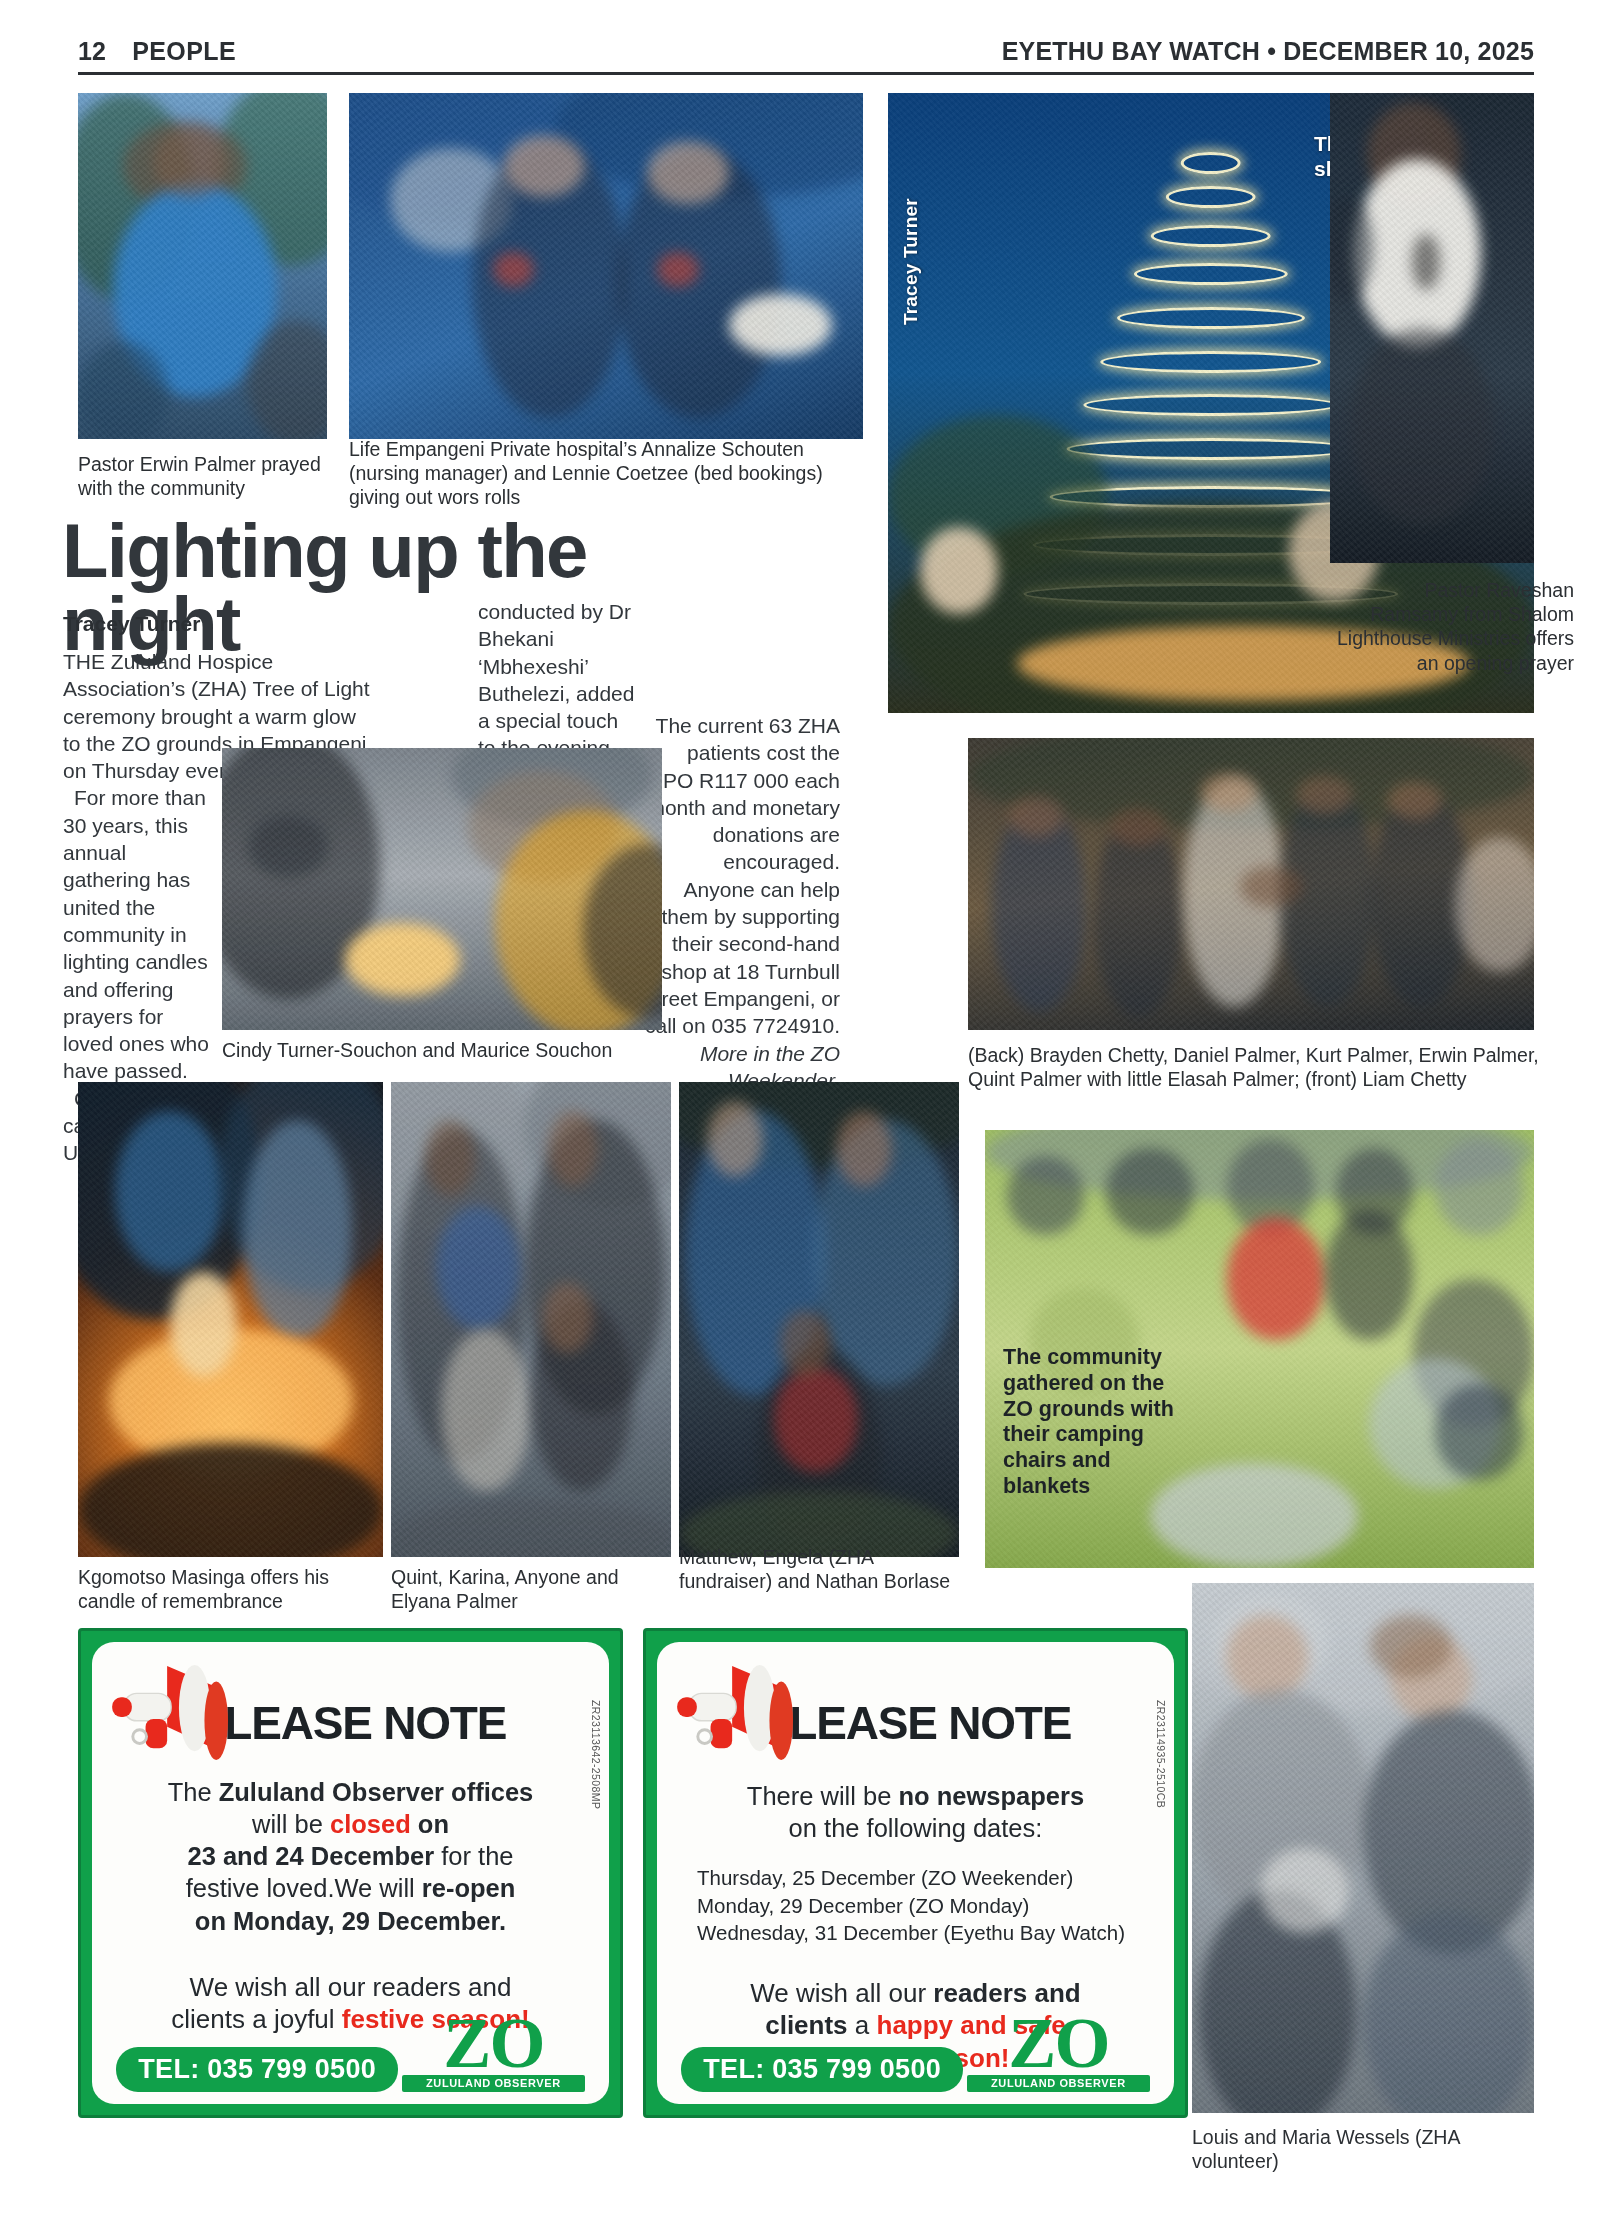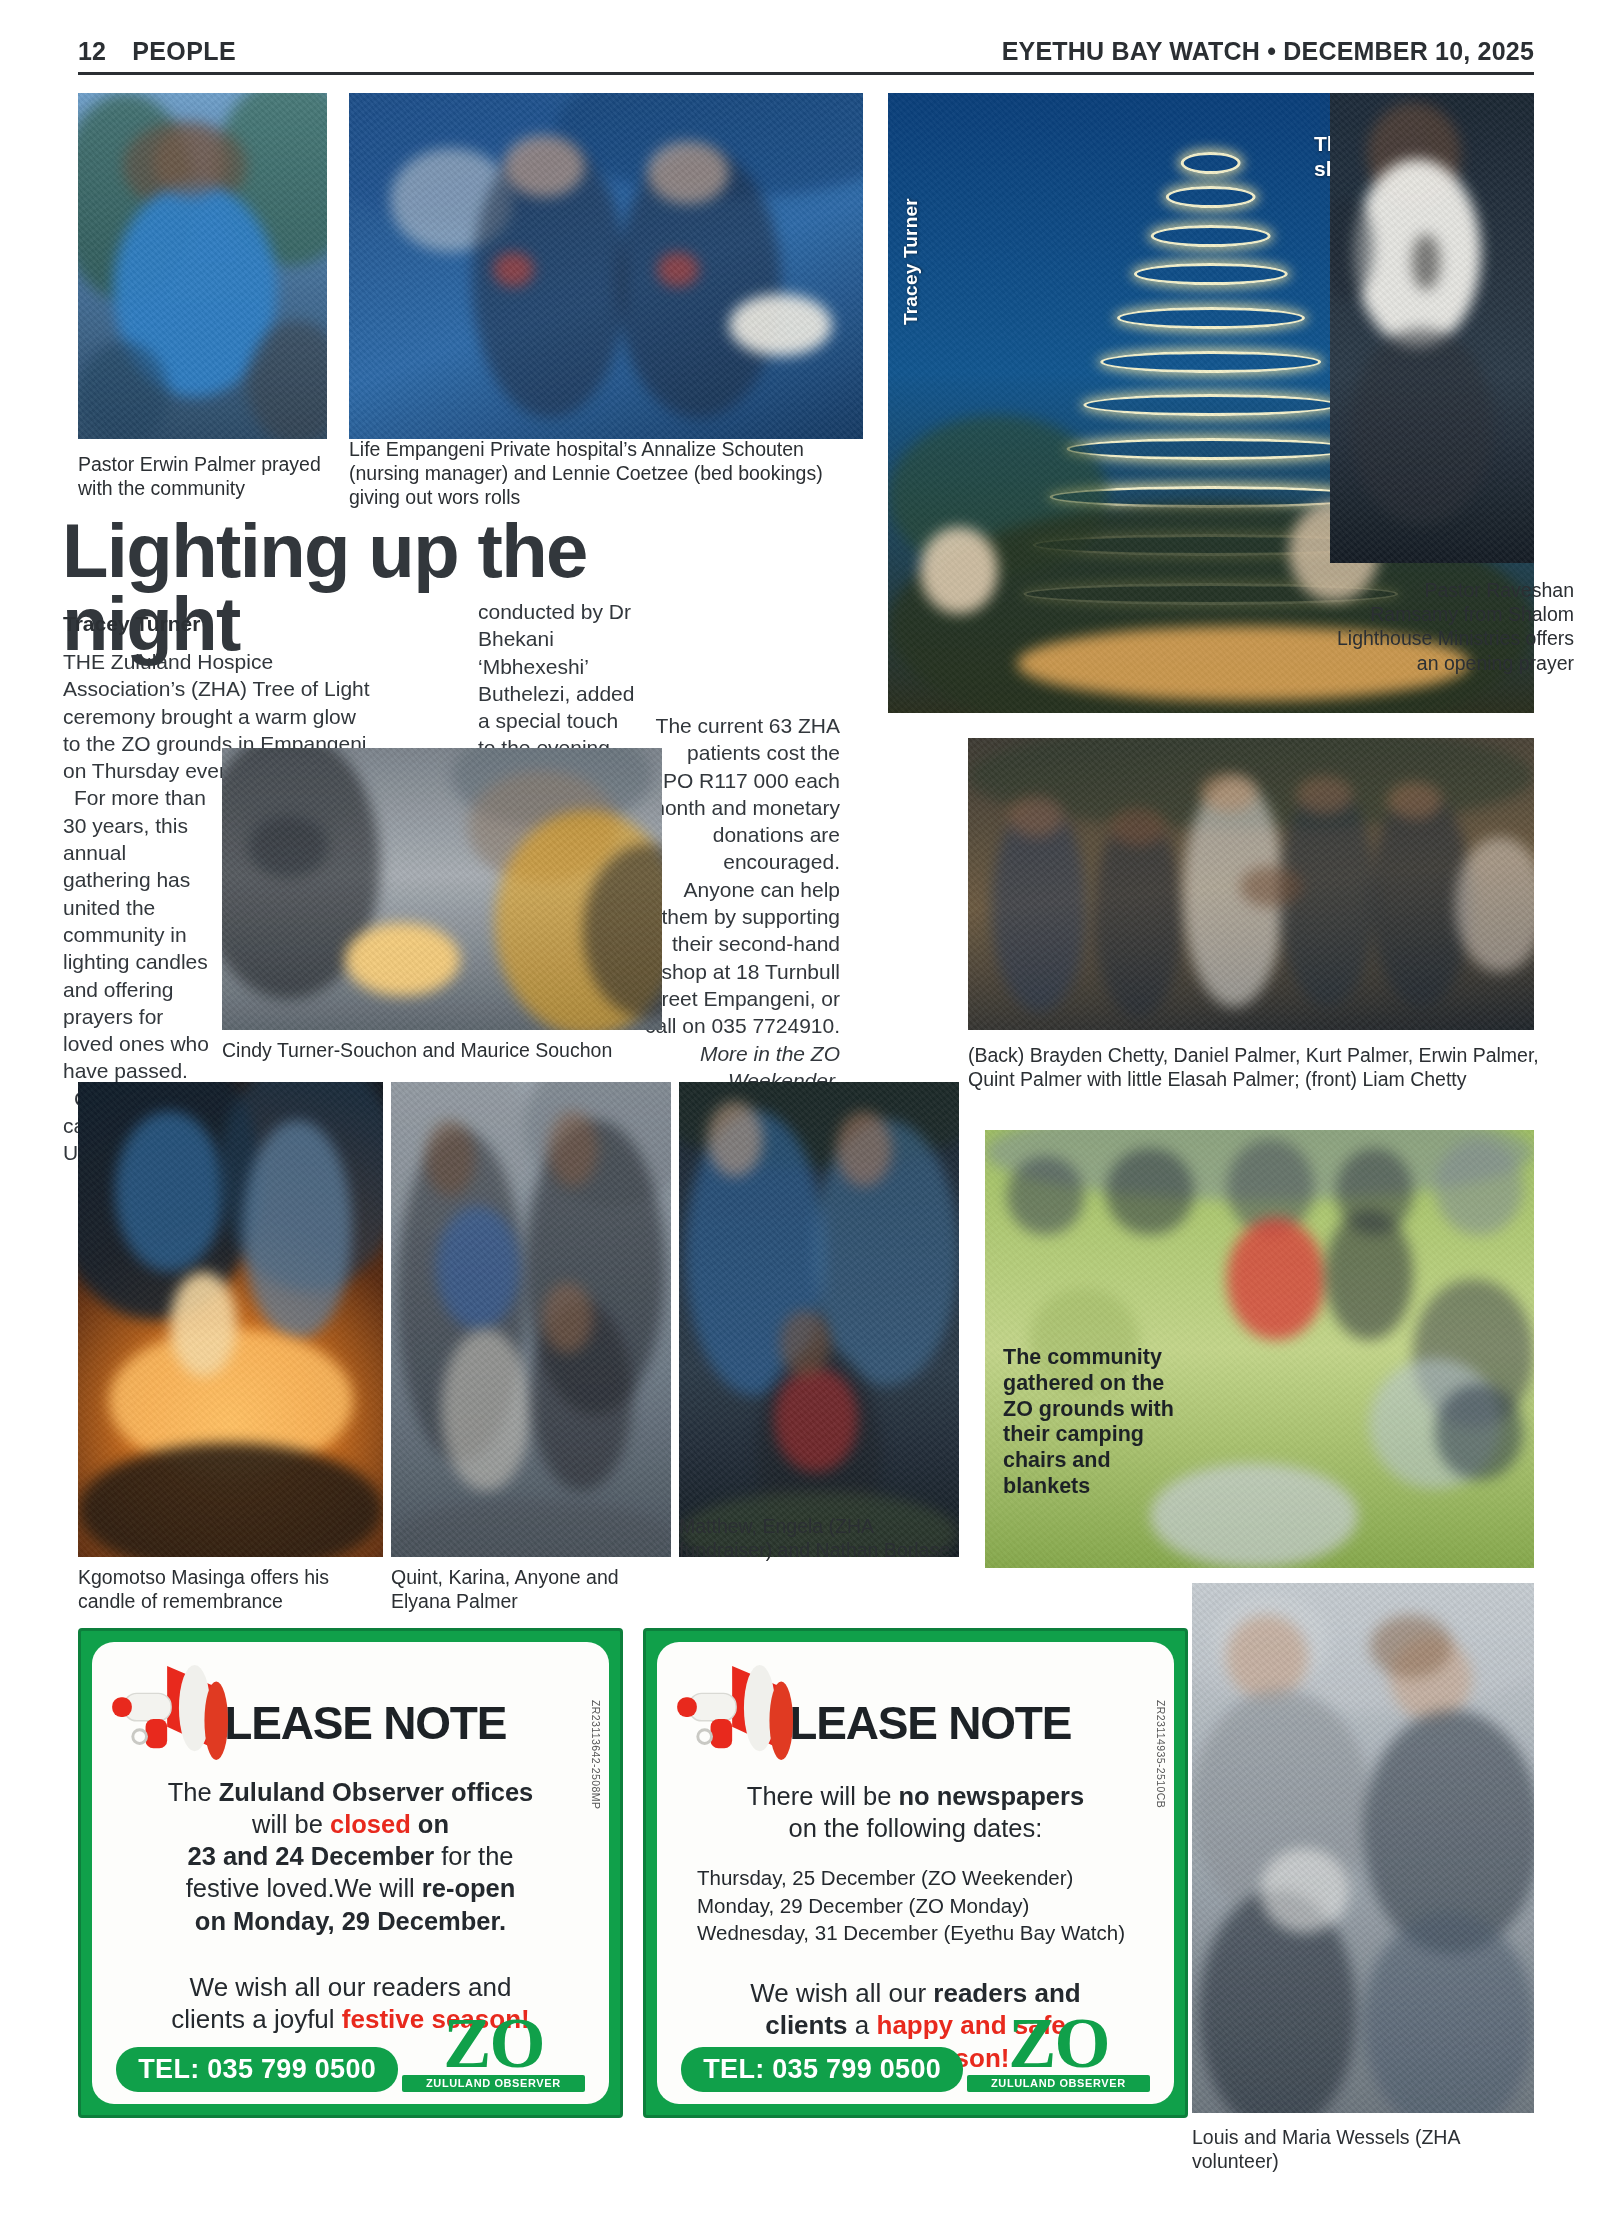--- a/index.html
+++ b/index.html
@@ -339,21 +339,21 @@
       <i style="left:48%;top:8%;width:52%;height:56%;background:#3e6f9a;"></i>
       <i style="left:10%;top:4%;width:20%;height:16%;background:#c8a184;"></i>
       <i style="left:56%;top:6%;width:20%;height:16%;background:#a8775c;"></i>
       <i style="left:28%;top:56%;width:44%;height:44%;background:#1e2228;"></i>
       <i style="left:34%;top:60%;width:30%;height:22%;background:#b32a2a;"></i>
       <i style="left:36%;top:48%;width:18%;height:14%;background:#7a5238;"></i>
       <i style="left:0;top:86%;width:100%;height:18%;background:#3a4a32;"></i>
     </div>
     <div class="noise"></div>
   </div>
-  <div class="cap" style="left:679px; top:1514px; width:290px;">Matthew, Engela (ZHA fundraiser) and Nathan Borlase</div>
+  <div class="cap" style="left:679px; top:1545px; width:290px;">Matthew, Engela (ZHA fundraiser) and Nathan Borlase</div>
 
   <div class="photo" style="left:985px; top:1130px; width:549px; height:438px;">
     <div class="ph tex-green"></div>
     <div class="blobs">
       <i style="left:0;top:-6%;width:100%;height:22%;background:#7e8d97;"></i>
       <i style="left:4%;top:6%;width:14%;height:18%;background:#3a4452;"></i>
       <i style="left:22%;top:4%;width:16%;height:20%;background:#2d3742;"></i>
       <i style="left:44%;top:2%;width:16%;height:22%;background:#474f59;"></i>
       <i style="left:64%;top:4%;width:14%;height:20%;background:#353d46;"></i>
       <i style="left:82%;top:2%;width:16%;height:22%;background:#7f8a94;"></i>

